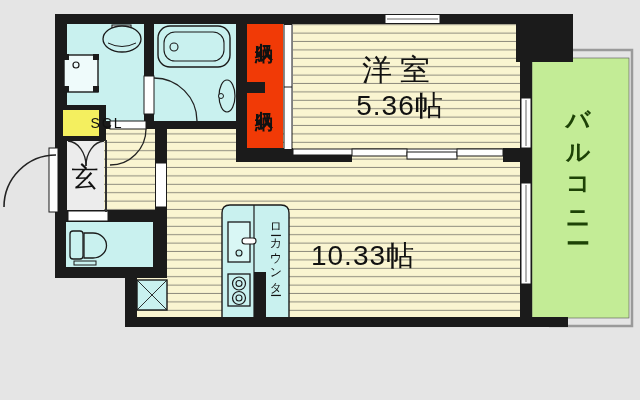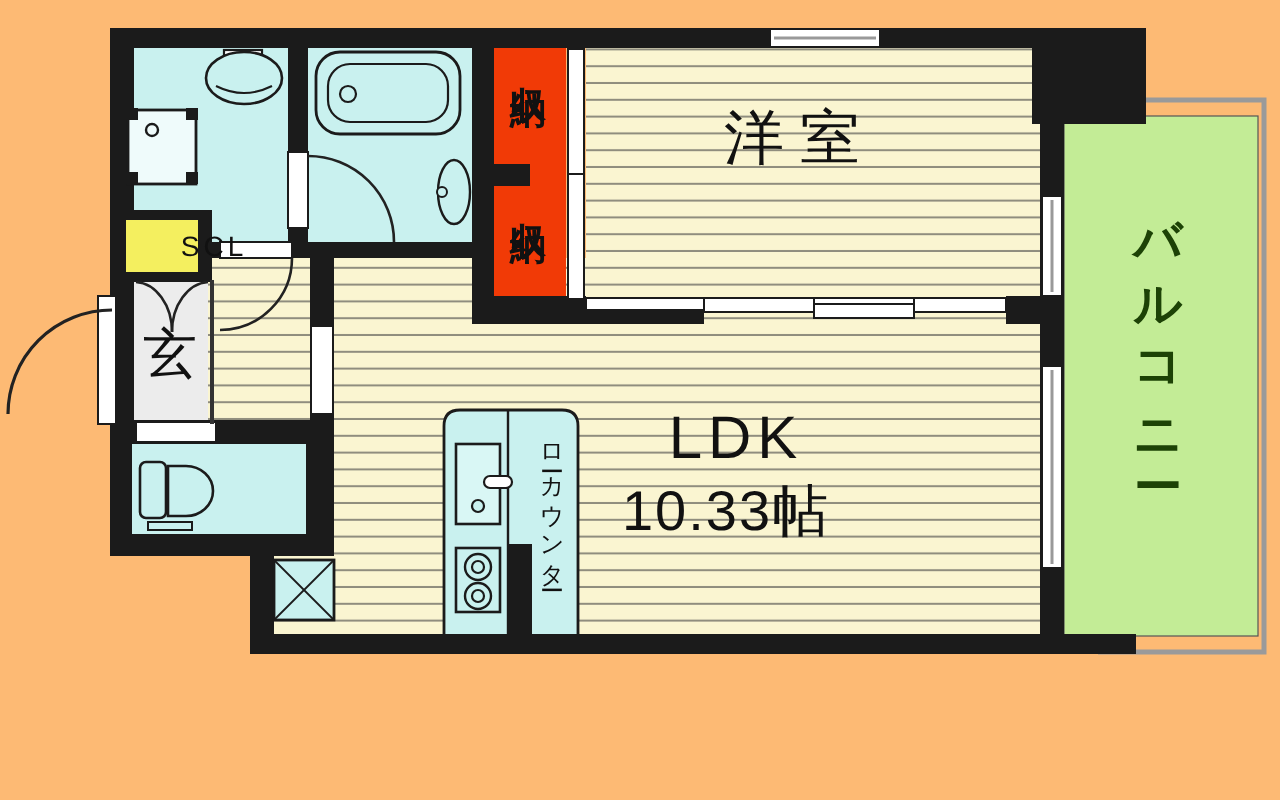--- a/index.html
+++ b/index.html
@@ -1,17 +1,17 @@
 <!DOCTYPE html>
 <html><head>
 <meta charset="utf-8">
 <style>
   html,body{margin:0;padding:0;background:#fff;}
   #stage{
-    position:relative;width:640px;height:400px;background:#fdba74;overflow:hidden;
+    position:relative;width:640px;height:400px;background:#e5e5e5;overflow:hidden;
     font-family:"Liberation Sans","DejaVu Sans",sans-serif;
   }
   #plan-svg{position:absolute;left:0;top:0;}
   .lbl{position:absolute;color:#111;line-height:1;white-space:nowrap;}
   .lbl.center{text-align:center;}
   .vtext{writing-mode:vertical-rl;}
   .room-name{font-size:30px;letter-spacing:8px;}
   .room-size{font-size:28px;letter-spacing:1px;}
   .ldk-name{font-size:30px;letter-spacing:3px;}
   .small-note{font-size:13px;letter-spacing:1px;}
@@ -163,22 +163,22 @@
     <path d="M 4 207 A 52 52 0 0 1 56 155" stroke-width="1.6"></path>
     <path d="M 68 141 A 19 25 0 0 1 86 166"></path>
     <path d="M 104 141 A 19 25 0 0 0 86 166"></path>
     <path d="M 154 78 A 43 43 0 0 1 197 121"></path>
     <path d="M 146 129 A 36 36 0 0 1 110 165"></path>
   </g>
   <line x1="106" y1="140" x2="106" y2="212" stroke="#333" stroke-width="2"></line>
 </svg>
 
   <div class="lbl center room-name" style="left:320px;top:55px;width:160px;">洋室</div>
+  <div class="lbl center room-size" style="left:320px;top:92px;width:160px;">5.36帖</div>
 
-  <div class="lbl center ldk-name" style="left:288px;top:205px;width:160px;">LDK</div>
   <div class="lbl center room-size" style="left:283px;top:242px;width:160px;">10.33帖</div>
 
   <div class="lbl vtext balcony-label" style="left:566px;top:93px;">バルコニー</div>
 
   <div class="lbl vtext storage-label" style="left:255px;top:28px;">収納</div>
   <div class="lbl vtext storage-label" style="left:255px;top:96px;">収納</div>
 
   <div class="lbl vtext counter-label" style="left:270px;top:214px;">ローカウンター</div>
 
 

